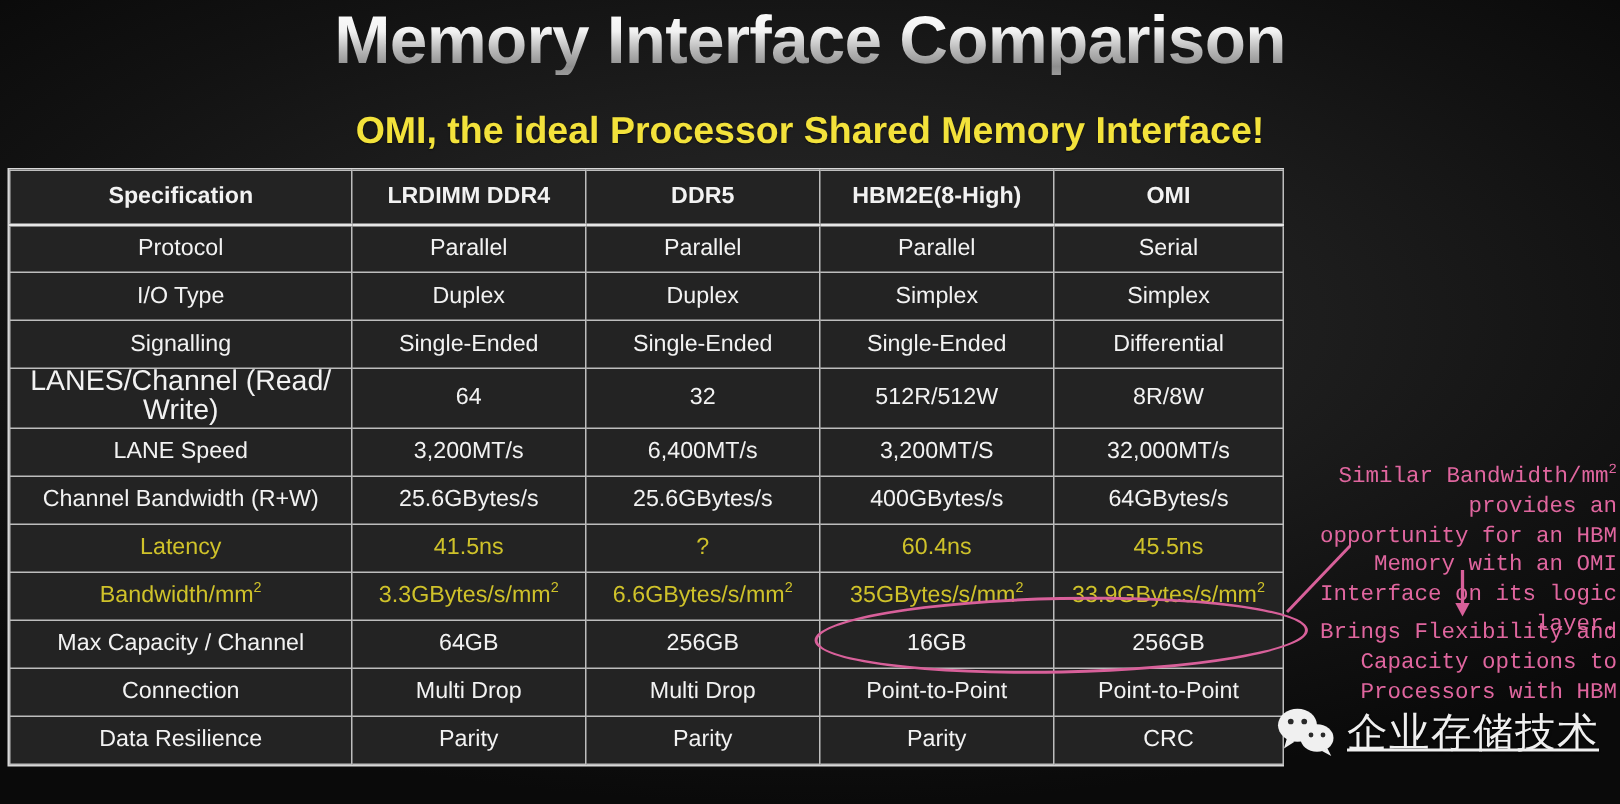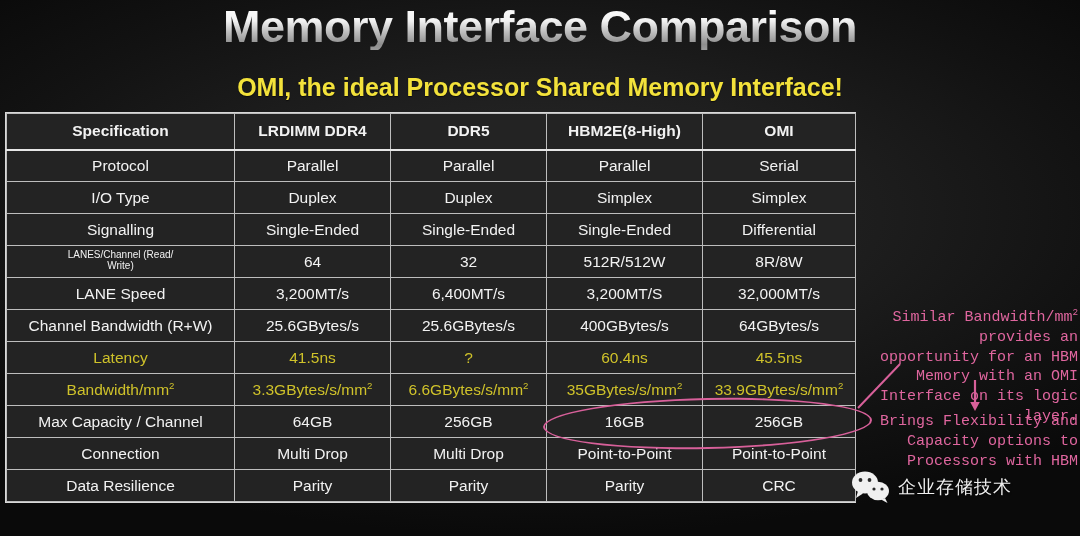--- a/index.html
+++ b/index.html
@@ -57,21 +57,21 @@
     box-sizing:border-box;
     white-space:nowrap;
   }
   thead th{
     font-weight:bold;font-size:15.5px;height:36px;
     border-bottom:2px solid #e6e6e6;
   }
   tr.highlight-row td{color:#cfc22a;}
   td.clip-cell{
     position:relative;overflow:hidden;white-space:normal;
-    line-height:1.02;font-size:10px;padding:0;margin-top:36px;
+    line-height:1.02;font-size:19px;padding:0;margin-top:36px;
   }
   td.clip-cell .inner{
     display:block;width:100%;
     transform:translateY(-1px);
   }
   td.clip-cell .l2{display:block;}
   
   .ellipse{
     position:absolute;left:543px;top:398px;width:325px;height:47px;
     border:2.5px solid #d8609a;
@@ -96,24 +96,25 @@
   .anno-bottom{left:872px;top:412px;width:206px;}
   .arrow{
     position:absolute;left:967px;top:380px;width:16px;height:32px;
   }
   
   .watermark{
     position:absolute;left:851px;top:470px;
     display:flex;align-items:center;gap:7px;
   }
   .wm-text{
-    font-size:18px;color:#efefef;font-weight:normal;
+    font-size:27px;color:#efefef;font-weight:normal;
     font-family:"DejaVu Sans","Liberation Sans",sans-serif;
     letter-spacing:1px;
     text-shadow:0 1px 2px rgba(0,0,0,.8);
+    text-decoration:underline;
   }
   sup{font-size:0.62em;vertical-align:super;line-height:0;}
 </style>
 </head>
 <body>
 
 <div id="stage">
 
   <div class="title-wrap">
     <div class="main-title">Memory Interface Comparison</div>

